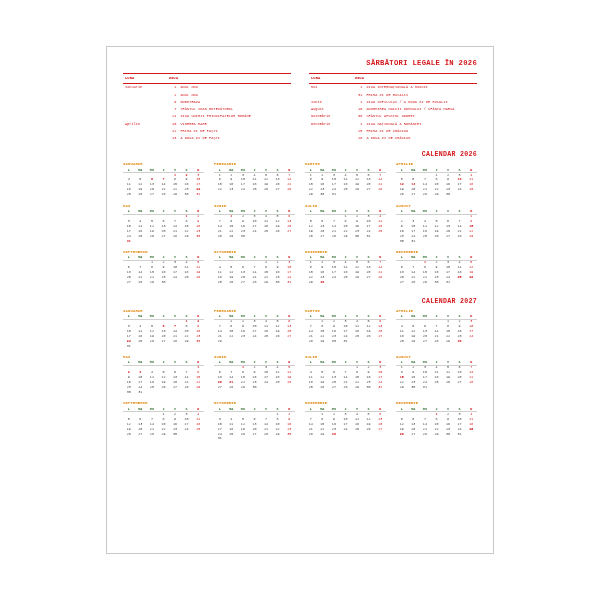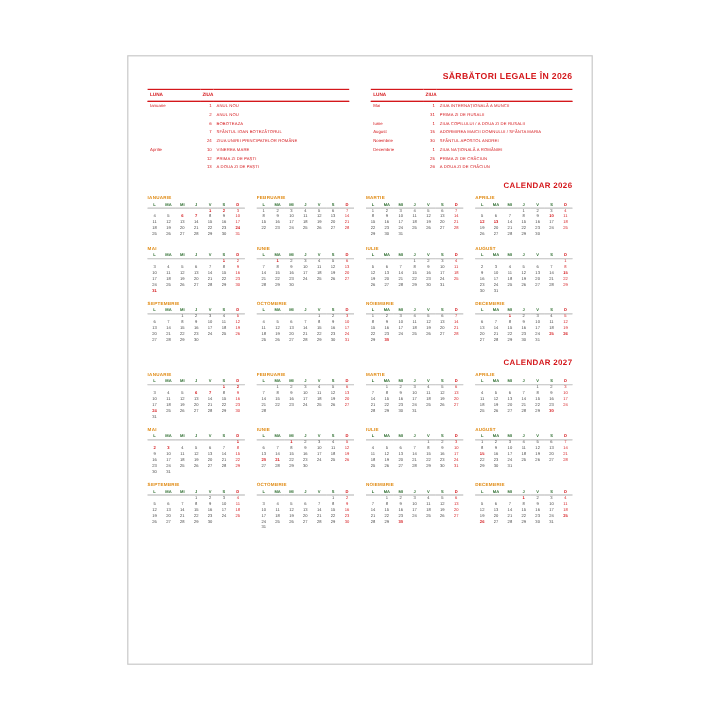--- a/index.html
+++ b/index.html
@@ -12,20 +12,21 @@
     height: 600px;
     font-family: "Liberation Sans", sans-serif;
     color: #333;
     overflow: hidden;
   }
   .page {
     position: relative;
     width: 600px;
     height: 540px;
     box-sizing: border-box;
+    font-family: Liberation Mono, monospace;
   }
   .sheet {
     position: absolute;
     left: 106px;
     top: 46px;
     width: 388px;
     height: 508px;
     border: 1px solid #c9c9c9;
     background: #fff;
     box-sizing: border-box;

